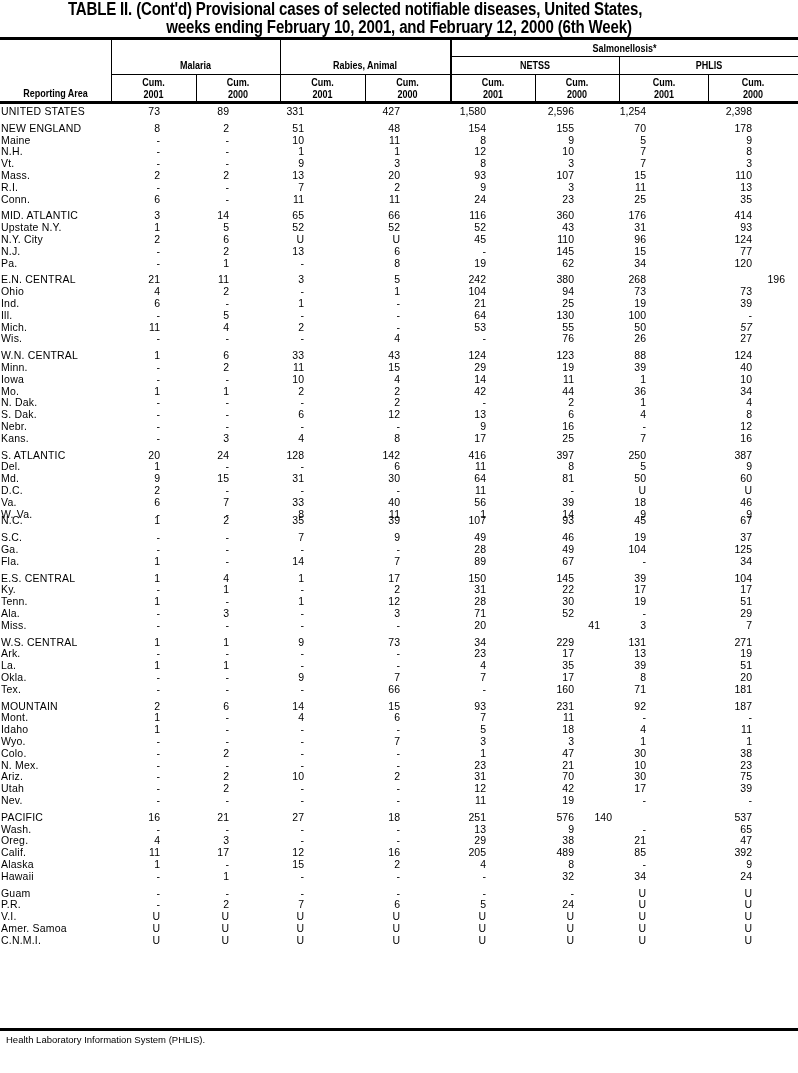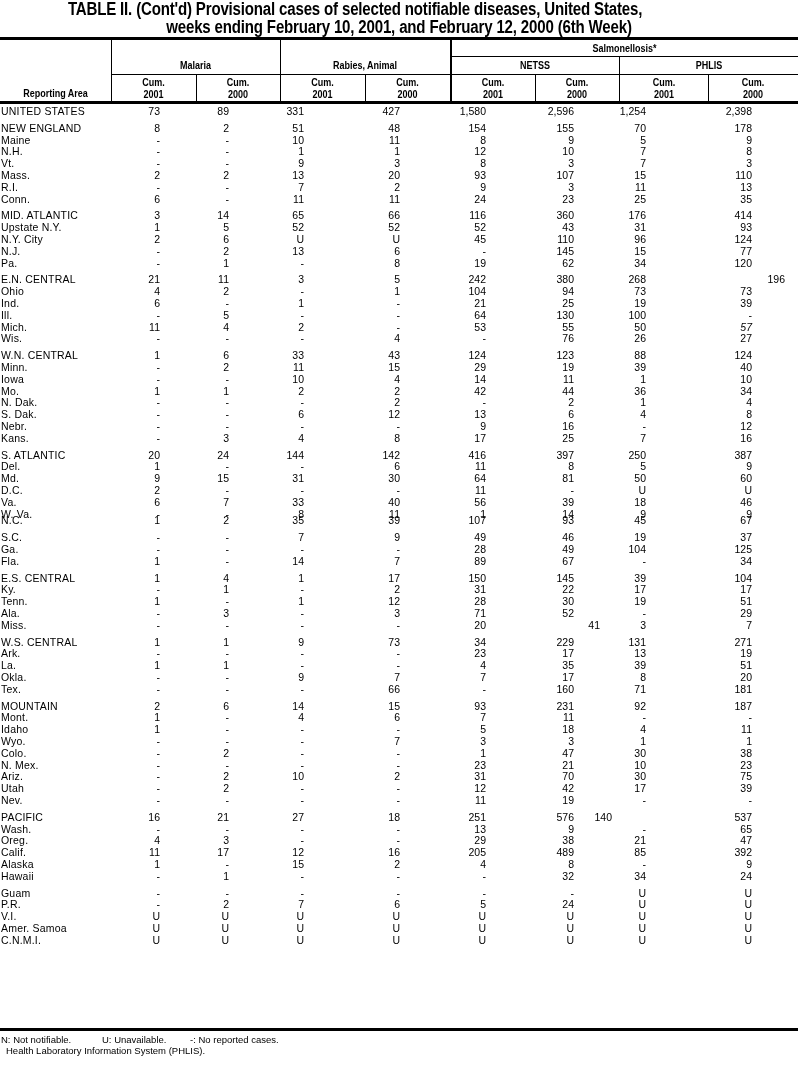--- a/index.html
+++ b/index.html
@@ -358,21 +358,21 @@
       <span class="v" style="left: 360px;">8</span>
       <span class="v" style="left: 446px;">17</span>
       <span class="v" style="left: 534px;">25</span>
       <span class="v" style="left: 606px;">7</span>
       <span class="v" style="left: 712px;">16</span>
     </div>
     <div class="row" style="top: 343.6px;">
       <span class="area">S. ATLANTIC</span>
       <span class="v" style="left: 120px;">20</span>
       <span class="v" style="left: 189px;">24</span>
-      <span class="v" style="left: 264px;">144</span>
+      <span class="v" style="left: 264px;">128</span>
       <span class="v" style="left: 360px;">142</span>
       <span class="v" style="left: 446px;">416</span>
       <span class="v" style="left: 534px;">397</span>
       <span class="v" style="left: 606px;">250</span>
       <span class="v" style="left: 712px;">387</span>
     </div>
     <div class="row" style="top: 355.4px;">
       <span class="area">Del.</span>
       <span class="v" style="left: 120px;">1</span>
       <span class="v" style="left: 189px;">-</span>
@@ -799,19 +799,14 @@
       <span class="v" style="left: 446px;">U</span>
       <span class="v" style="left: 534px;">U</span>
       <span class="v" style="left: 606px;">U</span>
       <span class="v" style="left: 712px;">U</span>
     </div>
   </div>
 
 <div class="rule-bot"></div>
 
 <div class="foot">
-  <div class="legend">
-    <span style="left:1px;">N: Not notifiable.</span>
-    <span style="left:102px;">U: Unavailable.</span>
-    <span style="left:190px;">-: No reported cases.</span>
-  </div>
   <div class="note2">Health Laboratory Information System (PHLIS).</div>
 </div>
 
 </body></html>

